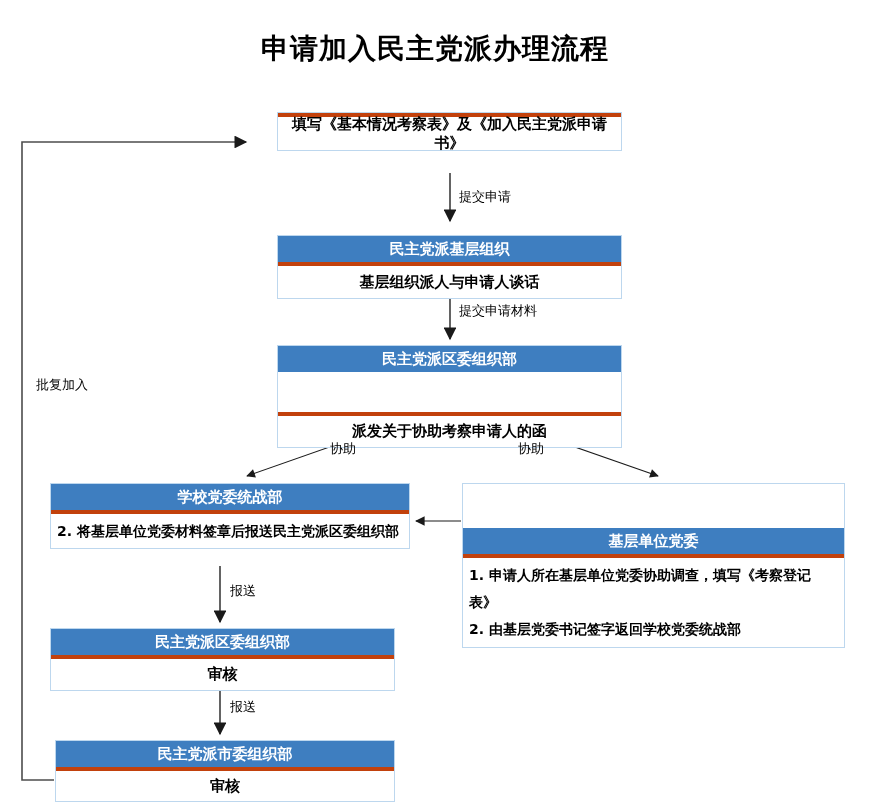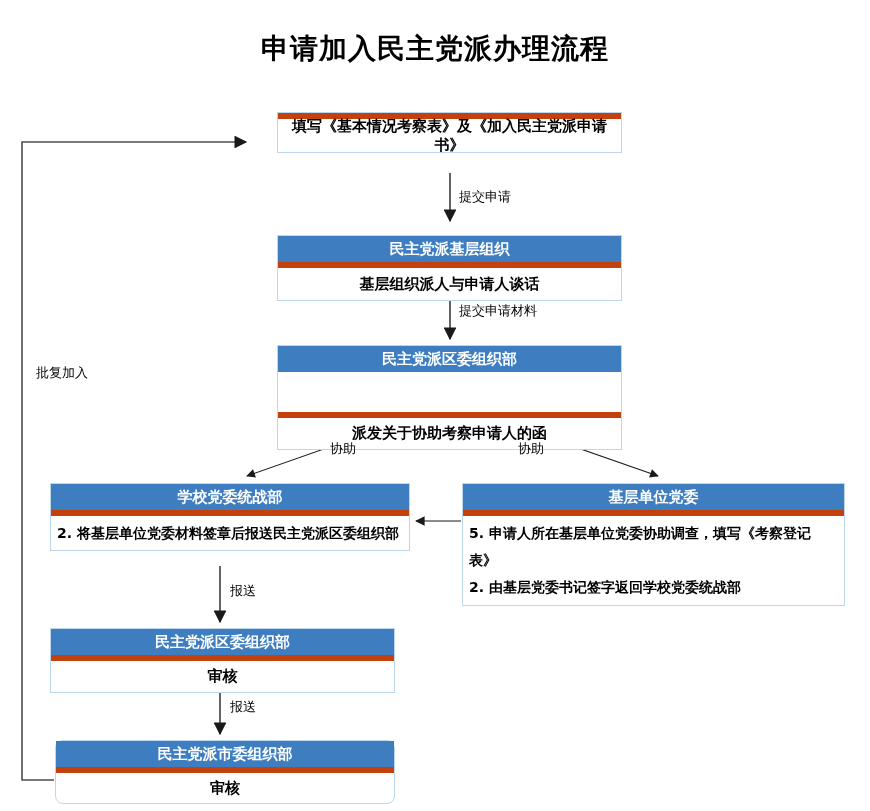--- a/index.html
+++ b/index.html
@@ -3,21 +3,21 @@
 <meta charset="utf-8">
 <style>
   html,body{margin:0;padding:0;background:#ffffff;}
   body{font-family:"DejaVu Sans","Liberation Sans",sans-serif;}
   .canvas{position:relative;width:870px;height:811px;background:#ffffff;overflow:hidden;}
   .title{position:absolute;left:0;top:30px;width:100%;text-align:center;
          font-size:28px;font-weight:bold;color:#000;letter-spacing:1px;}
   .box{position:absolute;border:1px solid #BDD7EE;background:#fff;box-sizing:border-box;}
   .box-header{background:#3E7EC0;color:#fff;font-size:15px;font-weight:bold;
               text-align:center;display:flex;align-items:center;justify-content:center;}
-  .box-body{border-top:6px solid #c2410c;color:#000;font-size:15px;font-weight:bold;
+  .box-body{border-top:4px solid #c2410c;color:#000;font-size:15px;font-weight:bold;
             display:flex;align-items:center;justify-content:center;text-align:center;}
   .box-body.list{display:block;text-align:left;padding:4px 6px;font-size:14px;line-height:26px;}
   .box-body.list div{white-space:normal;}
   .flow-label{position:absolute;font-size:13px;color:#000000;font-weight:normal;white-space:nowrap;}
   svg.arrows{position:absolute;left:0;top:0;width:870px;height:811px;pointer-events:none;}
 </style>
 </head>
 <body>
 
 <div class="canvas">
@@ -59,34 +59,34 @@
   <div class="flow-label" style="left:518px;top:440px;">协助</div>
 
   <div class="box" style="left:50px;top:483px;width:360px;">
     <div class="box-header" style="height:26px;">学校党委统战部</div>
     <div class="box-body list">
       <div>2. 将基层单位党委材料签章后报送民主党派区委组织部</div>
     </div>
   </div>
 
   <div class="box" style="left:462px;top:483px;width:383px;">
-    <div class="box-header" style="height:26px;">基层单位党委</div>
+    <div class="box-header" style="height:26px;margin-top:44px;">基层单位党委</div>
     <div class="box-body list" style="line-height:27px;">
-      <div>5. 申请人所在基层单位党委协助调查，填写《考察登记表》</div>
+      <div>1. 申请人所在基层单位党委协助调查，填写《考察登记表》</div>
       <div>2. 由基层党委书记签字返回学校党委统战部</div>
     </div>
   </div>
   <div class="flow-label" style="left:230px;top:582px;">报送</div>
 
   <div class="box" style="left:50px;top:628px;width:345px;">
     <div class="box-header" style="height:26px;">民主党派区委组织部</div>
     <div class="box-body" style="height:31px;">审核</div>
   </div>
   <div class="flow-label" style="left:230px;top:698px;">报送</div>
 
-  <div class="box" style="left:55px;top:740px;width:340px;border-radius:8px;">
+  <div class="box" style="left:55px;top:740px;width:340px;">
     <div class="box-header" style="height:26px;">民主党派市委组织部</div>
     <div class="box-body" style="height:30px;">审核</div>
   </div>
 
-  <div class="flow-label" style="left:36px;top:364px;">批复加入</div>
+  <div class="flow-label" style="left:36px;top:376px;">批复加入</div>
 
 </div>
 
 </body></html>

